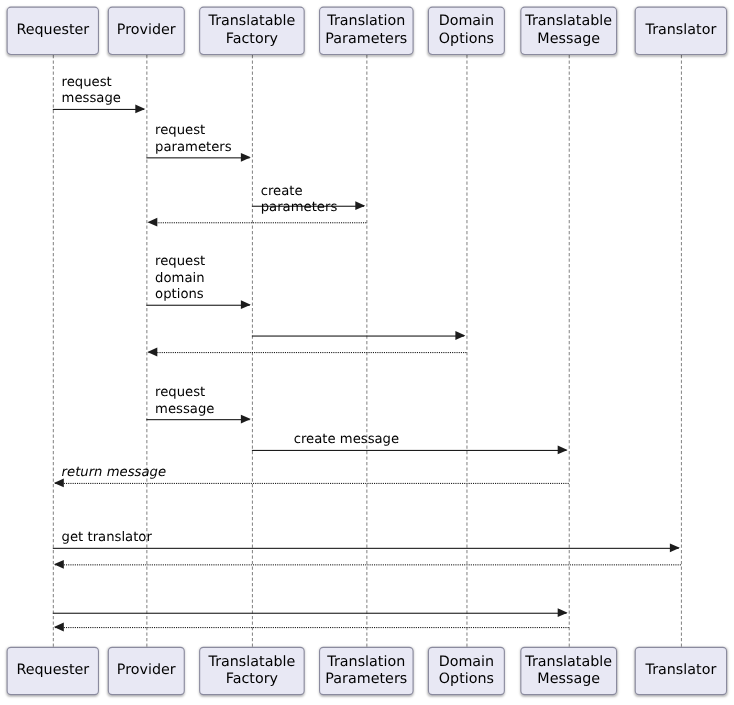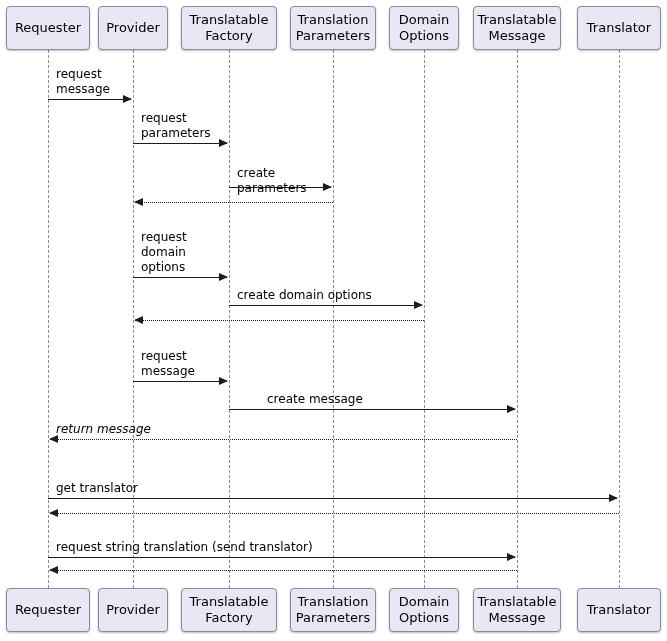--- a/index.html
+++ b/index.html
@@ -135,23 +135,20 @@
     <div class="arrowhead left" style="top: 198px; left: 134px;"></div>
     <div class="msg-line solid" style="left: 133px; top: 277px; width: 94px;"></div>
     <div class="arrowhead right" style="top: 273px; left: 219px;"></div>
     <div class="msg-label" style="left: 141px; top: 230px;">
       <div>request</div>
       <div>domain</div>
       <div>options</div>
     </div>
     <div class="msg-line solid" style="left: 229px; top: 305px; width: 193px;"></div>
     <div class="arrowhead right" style="top: 301px; left: 414px;"></div>
-    <div class="msg-label" style="left: 237px; top: 288px;">
-      <div>create domain options</div>
-    </div>
     <div class="msg-line dashed" style="left: 135px; top: 320px; width: 289px;"></div>
     <div class="arrowhead left" style="top: 316px; left: 134px;"></div>
     <div class="msg-line solid" style="left: 133px; top: 381px; width: 94px;"></div>
     <div class="arrowhead right" style="top: 377px; left: 219px;"></div>
     <div class="msg-label" style="left: 141px; top: 349px;">
       <div>request</div>
       <div>message</div>
     </div>
     <div class="msg-line solid" style="left: 229px; top: 409px; width: 286px;"></div>
     <div class="arrowhead right" style="top: 405px; left: 507px;"></div>
@@ -165,18 +162,15 @@
     </div>
     <div class="msg-line solid" style="left: 48px; top: 498px; width: 569px;"></div>
     <div class="arrowhead right" style="top: 494px; left: 609px;"></div>
     <div class="msg-label" style="left: 56px; top: 481px;">
       <div>get translator</div>
     </div>
     <div class="msg-line dashed" style="left: 50px; top: 513px; width: 569px;"></div>
     <div class="arrowhead left" style="top: 509px; left: 49px;"></div>
     <div class="msg-line solid" style="left: 48px; top: 557px; width: 467px;"></div>
     <div class="arrowhead right" style="top: 553px; left: 507px;"></div>
-    <div class="msg-label" style="left: 56px; top: 540px;">
-      <div>request string translation (send translator)</div>
-    </div>
     <div class="msg-line dashed" style="left: 50px; top: 570px; width: 467px;"></div>
     <div class="arrowhead left" style="top: 566px; left: 49px;"></div>
   </div>
 
 </body></html>

